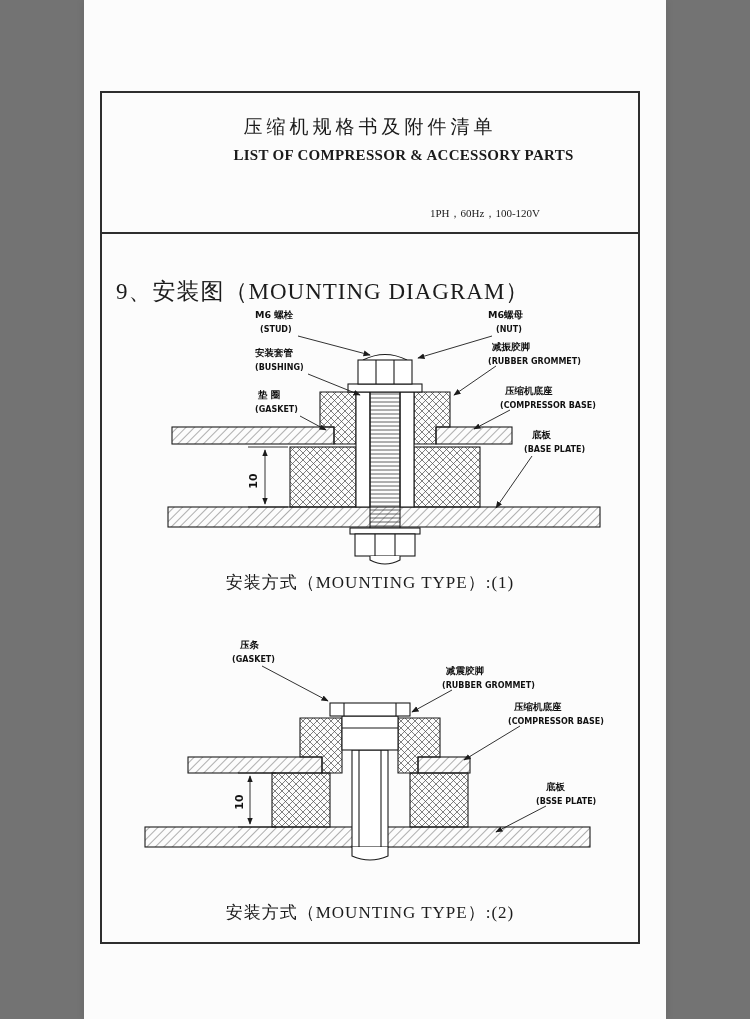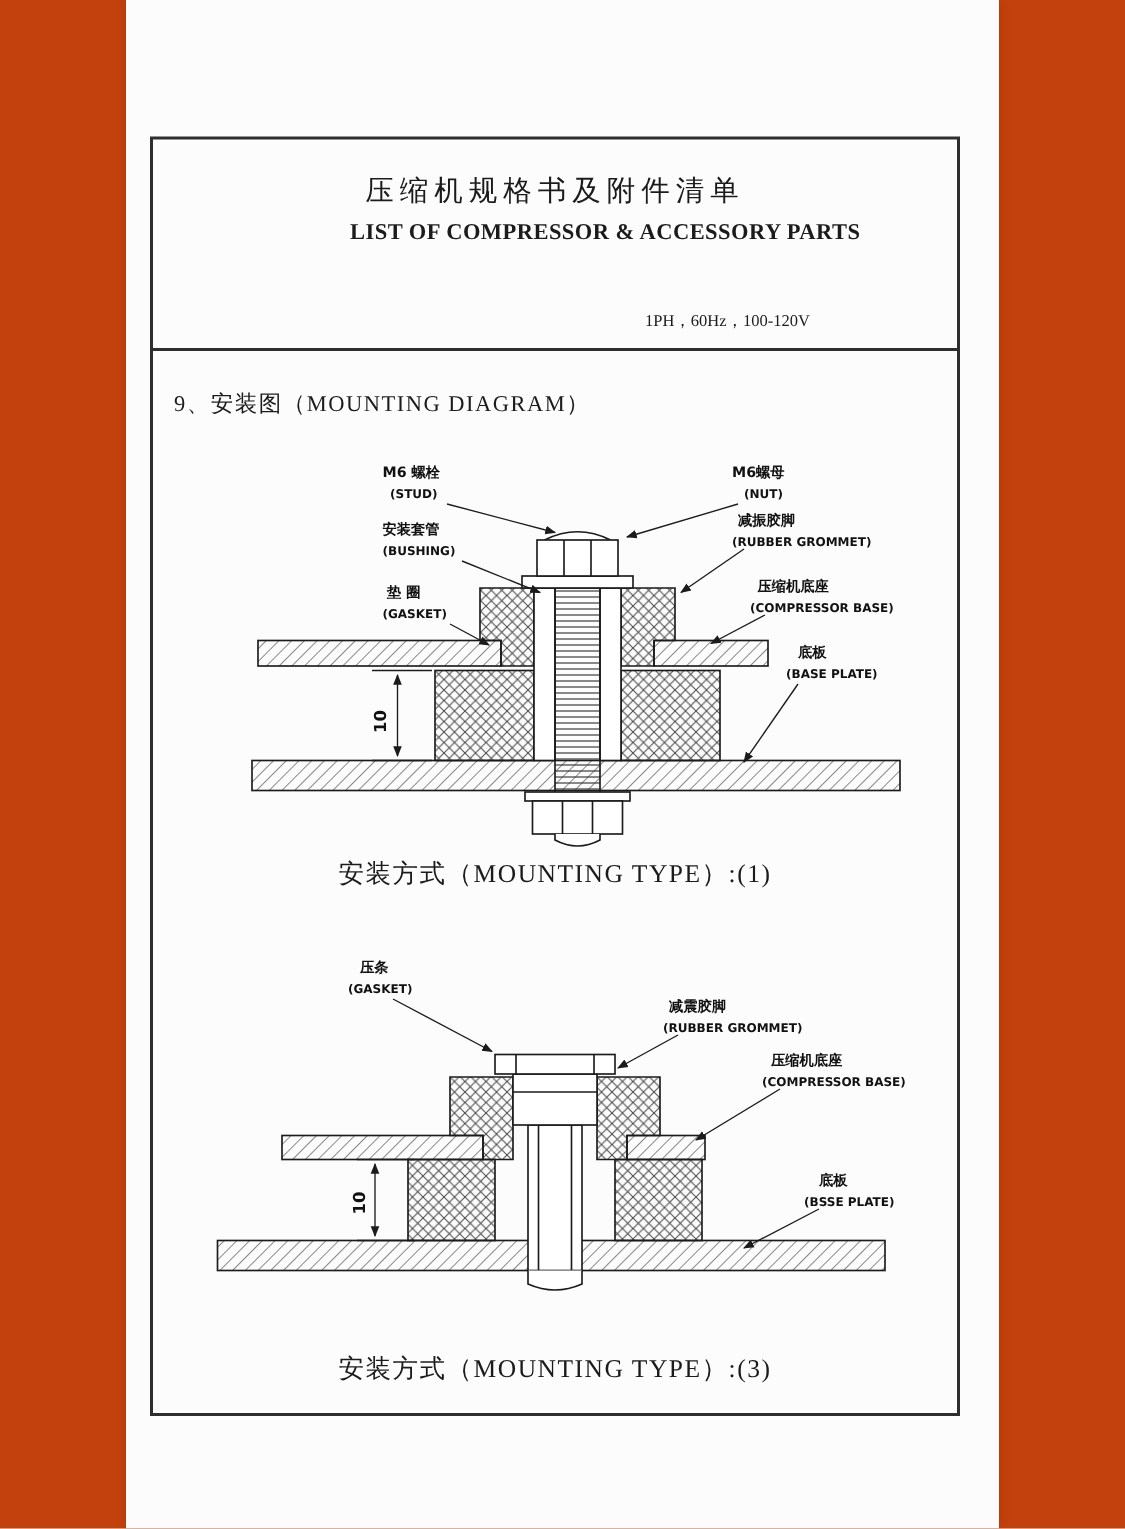--- a/index.html
+++ b/index.html
@@ -2,36 +2,36 @@
 <html><head>
 <meta charset="utf-8">
 <style>
   * { margin:0; padding:0; box-sizing:border-box; }
   html,body { width:750px; height:1019px; }
   body {
     background:#eef0f1;
     font-family:"Liberation Serif","DejaVu Serif",serif;
     color:#1b1b1b;
   }
-  .canvas { position:relative; width:750px; height:1019px; overflow:hidden; background:#c2410c; }
+  .canvas { position:relative; width:750px; height:1019px; overflow:hidden; background:#737373; }
   .sheet {
     position:absolute; left:84px; top:0; width:582px; height:1019px;
     background:#fcfcfc; box-shadow:0 0 8px rgba(0,0,0,0.10);
   }
   .abs { position:absolute; }
   .doc-border {
     position:absolute; left:100px; top:91px; width:540px; height:853px;
     border:2px solid #2e2e2e;
   }
   .title-cn { left:100px; top:114px; width:540px; text-align:center; font-size:19px; letter-spacing:4px; }
   .title-en { left:100px; top:147px; width:607px; text-align:center; font-size:15px; font-weight:bold; letter-spacing:0.3px; }
   .model-line { left:372px; top:178px; font-size:15px; }
   .power-line { left:430px; top:206px; font-size:11px; }
   .divider { left:100px; top:232px; width:540px; height:0; border-top:2px solid #2e2e2e; }
-  .section-heading { left:116px; top:260px; font-size:15px; letter-spacing:1px; }
+  .section-heading { left:116px; top:276px; font-size:23px; letter-spacing:1px; }
   .caption { width:540px; left:100px; text-align:center; font-size:17px; letter-spacing:1px; }
   .cap1 { top:571px; }
   .cap2 { top:901px; }
   svg { position:absolute; overflow:visible; }
   svg .lbl-cn { font-family:"DejaVu Sans",sans-serif; font-size:9.5px; font-weight:bold; fill:#111; }
   svg .lbl-en { font-family:"DejaVu Sans",sans-serif; font-size:8px;  font-weight:bold; fill:#111; }
   svg .dim-txt { font-family:"DejaVu Sans",sans-serif; font-size:11px; font-weight:bold; fill:#111; }
 </style>
 </head>
 <body>
@@ -173,14 +173,14 @@
       <text class="lbl-en" x="132" y="32">(GASKET)</text>
       <text class="lbl-cn" x="346" y="44">减震胶脚</text>
       <text class="lbl-en" x="342" y="58">(RUBBER GROMMET)</text>
       <text class="lbl-cn" x="414" y="80">压缩机底座</text>
       <text class="lbl-en" x="408" y="94">(COMPRESSOR BASE)</text>
       <text class="lbl-cn" x="446" y="160">底板</text>
       <text class="lbl-en" x="436" y="174">(BSSE PLATE)</text>
     </g>
   </svg>
 
-  <div class="abs caption cap2">安装方式（MOUNTING TYPE）:(3)</div>
+  <div class="abs caption cap2">安装方式（MOUNTING TYPE）:(2)</div>
 </div>
 
 </body></html>

